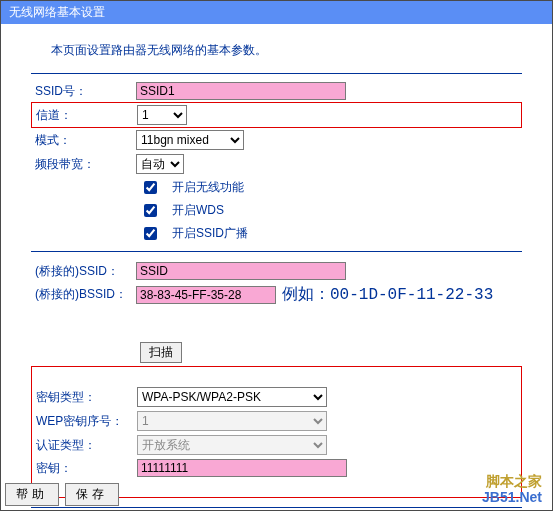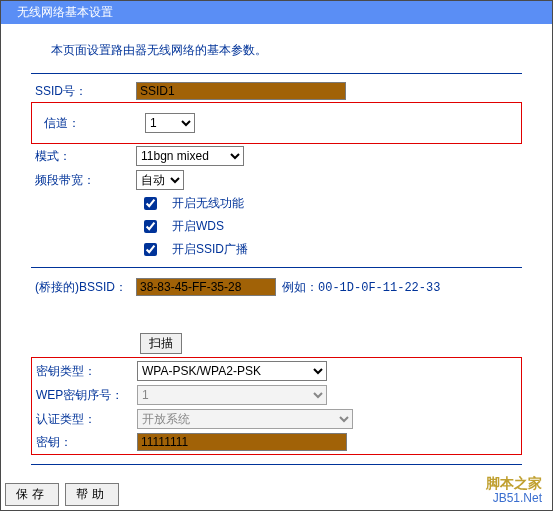--- a/index.html
+++ b/index.html
@@ -13,21 +13,21 @@
   }
   .page {
     border: 1px solid #4a4a4a;
     width: 553px;
     height: 511px;
     position: relative;
   }
   .titlebar {
     background: #5a8ef5;
     color: #fff;
-    padding: 3px 16px;
+    padding: 3px 8px;
     font-size: 12px;
   }
   .content {
     padding: 10px 30px 0 30px;
   }
   .intro {
     margin: 8px 0 14px 20px;
   }
   hr.sep {
     border: none;
@@ -49,21 +49,21 @@
     align-items: center;
     gap: 6px;
   }
   input[type="text"] {
     font-family: inherit;
     font-size: 12px;
     padding: 1px 3px;
     border: 1px solid #7a7a7a;
     height: 18px;
     color: #000;
-    background: #a16207;
+    background: #f9a8d4;
   }
   input[disabled], select[disabled] {
     background: #eee;
     color: #555;
   }
   select {
     font-family: inherit;
     font-size: 12px;
     height: 20px;
     border: 1px solid #7a7a7a;
@@ -75,33 +75,33 @@
   .checkrow {
     margin-left: 109px;
     padding: 2px 0;
     display: flex;
     align-items: center;
     gap: 12px;
   }
   .checkrow input { accent-color: #003399; }
   .redbox1 {
     border: 1px solid #e00000;
-    padding: 8px;
+    padding: 0;
   }
   .redbox2 {
     border: 1px solid #e00000;
-    padding: 1px 0;
+    padding: 18px 0;
     position: relative;
   }
   .section-boxed {
     padding: 2px 0 3px 0;
   }
   .hint {
     font-family: "Courier New", monospace;
-    font-size: 12px;
+    font-size: 16px;
   }
   .bssid-input {
     font-family: "Courier New", monospace;
     width: 140px;
   }
   .btn {
     font-family: inherit;
     font-size: 12px;
     padding: 1px 8px;
     border: 1px solid #7a7a7a;
@@ -121,21 +121,21 @@
     letter-spacing: 4px;
   }
   .watermark {
     position: absolute;
     right: 10px;
     bottom: 5px;
     text-align: right;
     line-height: 1.1;
   }
   .watermark .wm1 { color: #c0a030; font-size: 14px; font-weight: bold; }
-  .watermark .wm2 { color: #3a6ecf; font-size: 12px; font-weight: normal; }
+  .watermark .wm2 { color: #3a6ecf; font-size: 14px; font-weight: bold; }
   .scan-row { margin-left: 109px; padding: 3px 0; margin-top: 32px; }
 </style>
 </head>
 <body>
 
 <div class="page">
   <div class="titlebar">无线网络基本设置</div>
 
   <div class="content">
     <div class="intro">本页面设置路由器无线网络的基本参数。</div>
@@ -187,20 +187,26 @@
       <span>开启WDS</span>
     </div>
     <div class="checkrow">
       <input type="checkbox" checked="" style="">
       <span>开启SSID广播</span>
     </div>
 
     <hr class="sep">
 
     <div class="section-boxed">
+      <div class="form-row">
+        <div class="lbl">(桥接的)SSID：</div>
+        <div class="ctl">
+          <input type="text" class="wide" value="SSID" style="">
+        </div>
+      </div>
 
       <div class="form-row">
         <div class="lbl">(桥接的)BSSID：</div>
         <div class="ctl">
           <input type="text" class="bssid-input" value="38-83-45-FF-35-28" style="">
           <span class="hint">
             <span>例如：</span><span>00-1D-0F-11-22-33</span>
           </span>
         </div>
       </div>
@@ -224,40 +230,40 @@
           <div class="ctl">
             <select style="width:190px" disabled="">
               <option>1</option>
             </select>
           </div>
         </div>
 
         <div class="form-row">
           <div class="lbl">认证类型：</div>
           <div class="ctl">
-            <select style="width:216px" disabled="">
+            <select style="width:190px" disabled="">
               <option>开放系统</option>
             </select>
           </div>
         </div>
 
         <div class="form-row">
           <div class="lbl">密钥：</div>
           <div class="ctl">
             <input type="text" class="wide" value="11111111" style="">
           </div>
         </div>
       </div>
     </div>
 
     <hr class="sep">
   </div>
 
   <div class="bottom-bar">
+    <button class="btn">帮助</button>
     <button class="btn">保存</button>
-    <button class="btn">帮助</button>
   </div>
 
   <div class="watermark">
     <div class="wm1">脚本之家</div>
     <div class="wm2">JB51.Net</div>
   </div>
 </div>
 
 </body></html>

